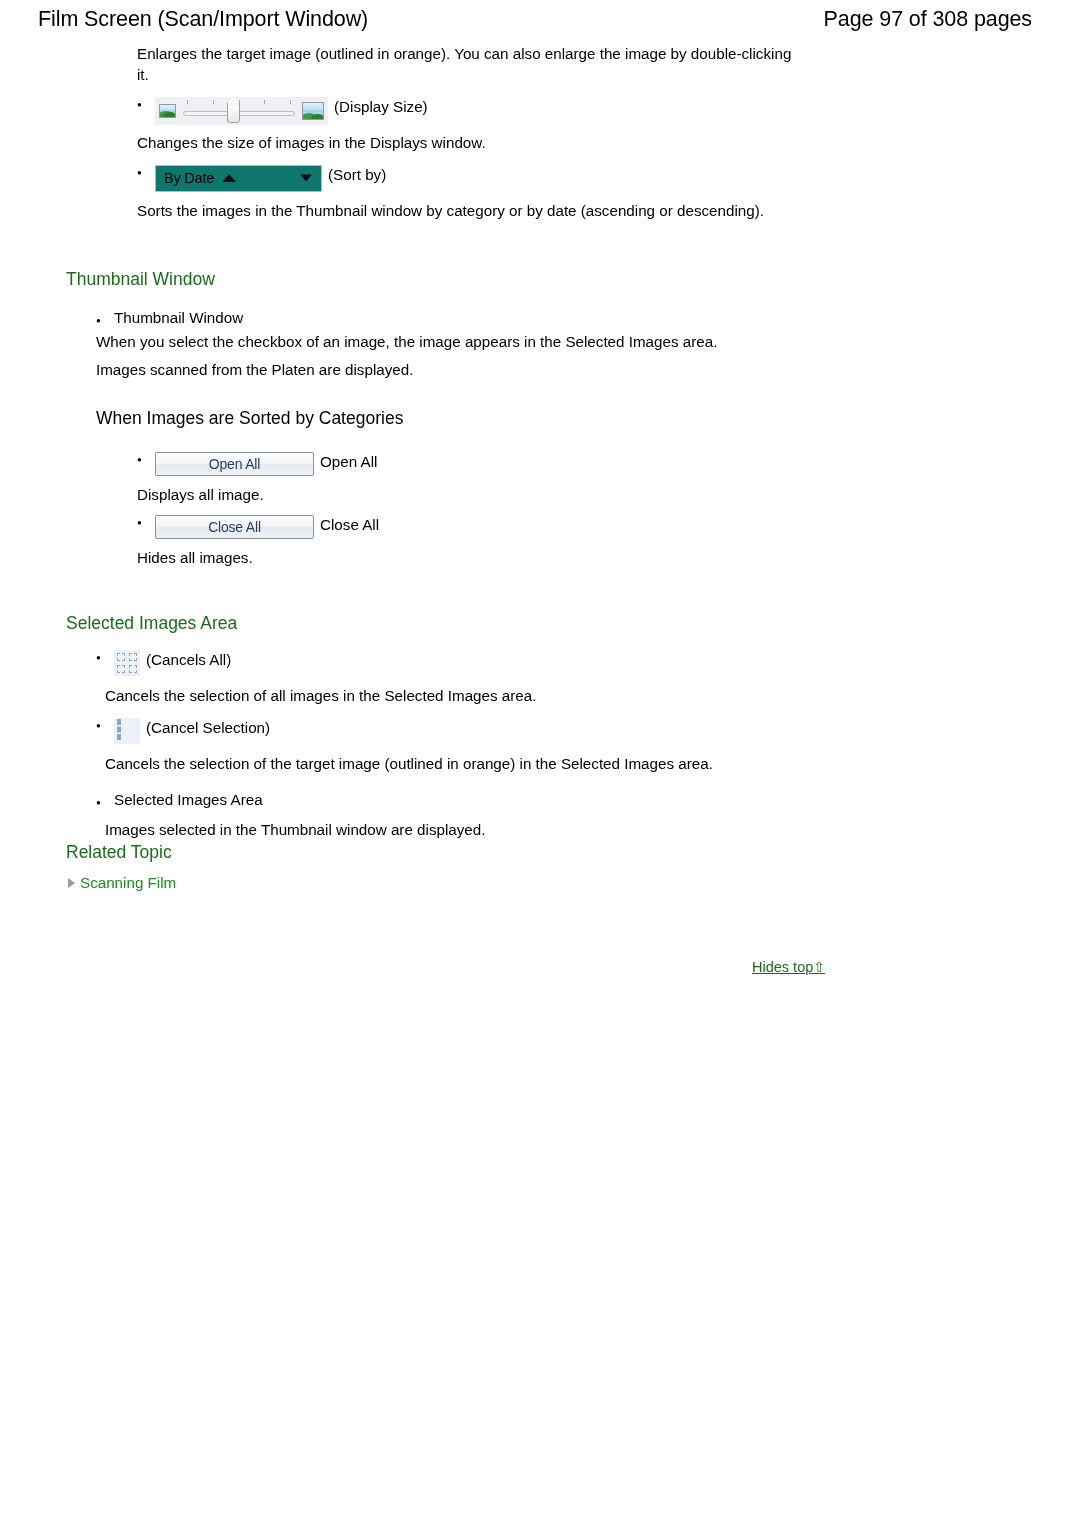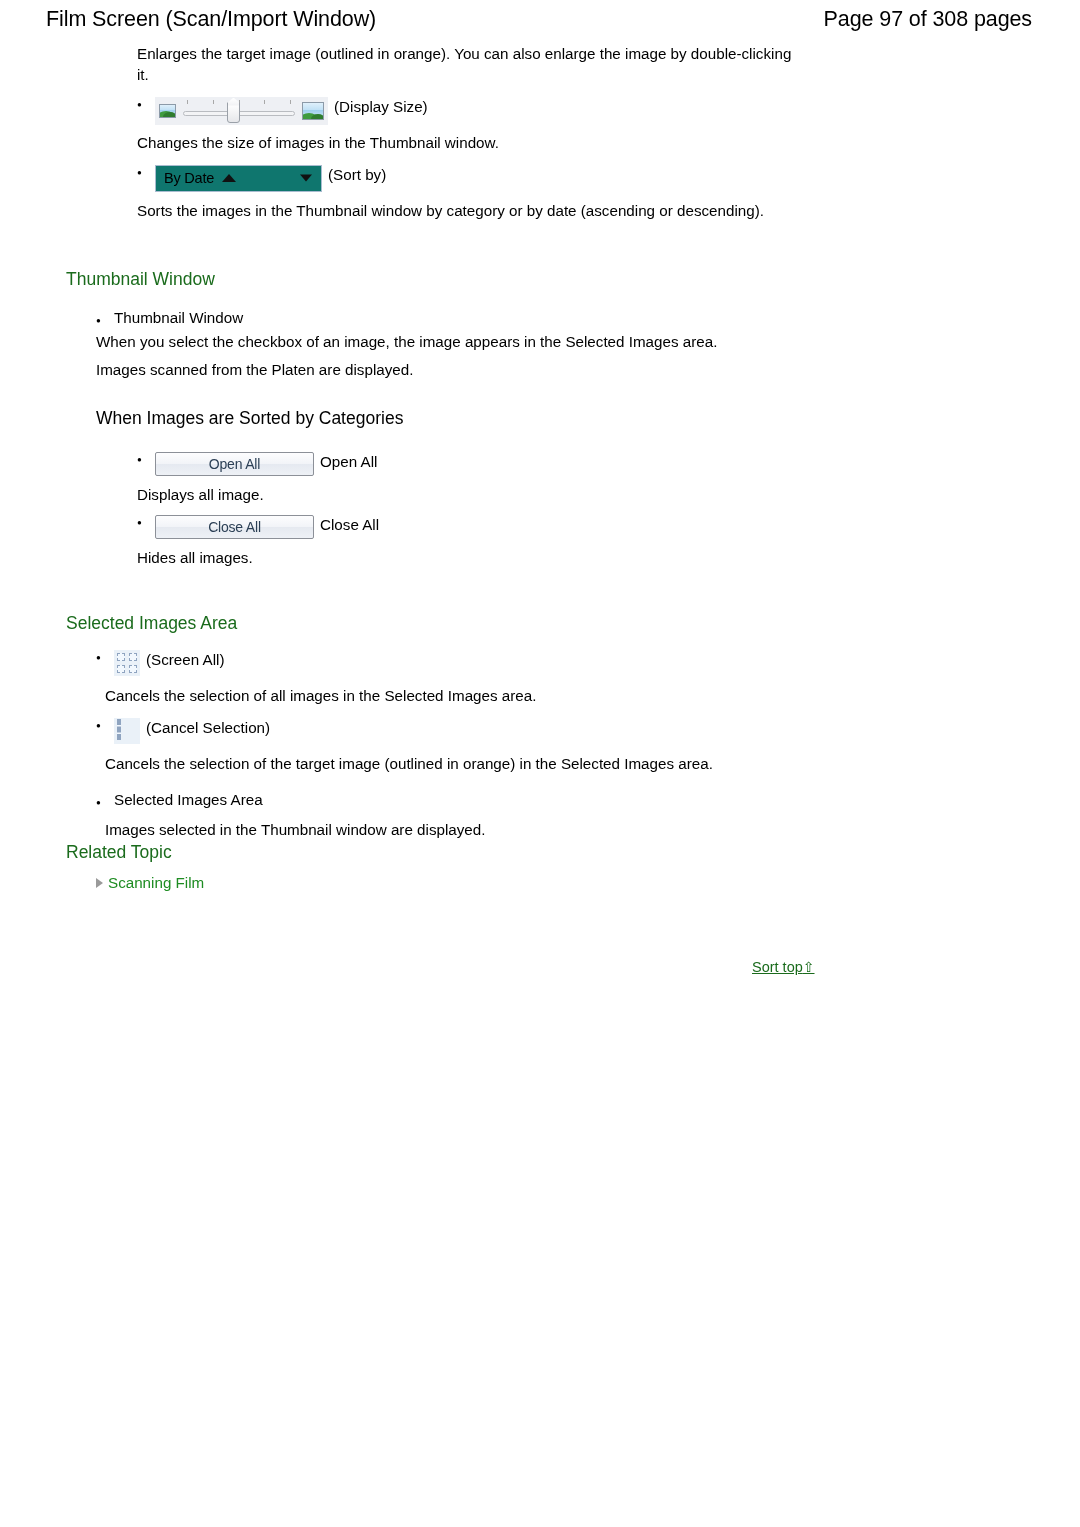--- a/index.html
+++ b/index.html
@@ -26,21 +26,20 @@
     display: flex;
     align-items: center;
     justify-content: space-between;
     padding: 4px 48px 0 38px;
     box-sizing: border-box;
   }
   .header-title {
     font-size: 21.5px;
     letter-spacing: -0.1px;
     white-space: nowrap;
-    margin-left: 8px;
   }
   .header-pageinfo {
     font-size: 21.5px;
     letter-spacing: -0.1px;
     white-space: nowrap;
     text-align: right;
   }
 
   
   .content {
@@ -334,21 +333,21 @@
             <i></i>
             <i></i>
         </span>
         <span class="slider-track"></span>
         <span class="slider-thumb"></span>
       </span>
       <span class="img-icon large"></span>
     </span>
     <span class="caption">(Display Size)</span>
   </div>
-  <div class="para indent-1" style="margin-top:8px;">Changes the size of images in the Thumbnail window.</div>
+  <div class="para indent-1" style="margin-top:8px;">Changes the size of images in the Displays window.</div>
 
   <div class="bullet-row indent-1" style="margin-top:11px;">
     <span class="bullet dot"></span>
     <span class="combo">
       <span class="combo-label">By Date</span>
       <span class="asc-arrow"></span>
       <span class="combo-caret"></span>
     </span>
     <span class="caption">(Sort by)</span>
   </div>
@@ -382,43 +381,43 @@
   <div class="sec-heading indent-h" style="margin-top:43px;">Selected Images Area</div>
 
   <div class="bullet-row indent-sub" style="margin-top:16px;">
     <span class="bullet dot"></span>
     <span class="cancel-icon">
       <span class="cell"></span>
       <span class="cell"></span>
       <span class="cell"></span>
       <span class="cell"></span>
     </span>
-    <span class="caption">(Screen All)</span>
+    <span class="caption">(Cancels All)</span>
   </div>
   <div class="para indent-1" style="margin-top:10px;margin-left:105px;">Cancels the selection of all images in the Selected Images area.</div>
 
   <div class="bullet-row indent-sub" style="margin-top:12px;">
     <span class="bullet dot"></span>
     <span class="cancel-icon single">
       <span class="cell"></span>
     </span>
     <span class="caption">(Cancel Selection)</span>
   </div>
   <div class="para indent-1" style="margin-top:10px;margin-left:105px;">Cancels the selection of the target image (outlined in orange) in the Selected Images area.</div>
 
   <div class="plain-bullet indent-sub" style="margin-top:15px;">
     <span class="bullet dot"></span>
     <span>Selected Images Area</span>
   </div>
   <div class="para" style="margin-top:7px;margin-left:105px;">Images selected in the Thumbnail window are displayed.</div>
 
   <div class="sec-heading indent-h" style="">Related Topic</div>
-  <div style="margin-top:10px;margin-left:96px;">
+  <div style="margin-top:10px;margin-left:68px;">
     <a class="topic-link" href="#">
       <span class="tri-bullet"></span>
       <span>Scanning Film</span>
     </a>
   </div>
 </div>
 
 <a class="page-top" href="#">
-  <span>Sort top</span><span class="arrow-up">⇧</span>
+  <span>Hides top</span><span class="arrow-up">⇧</span>
 </a>
 
 </body></html>

